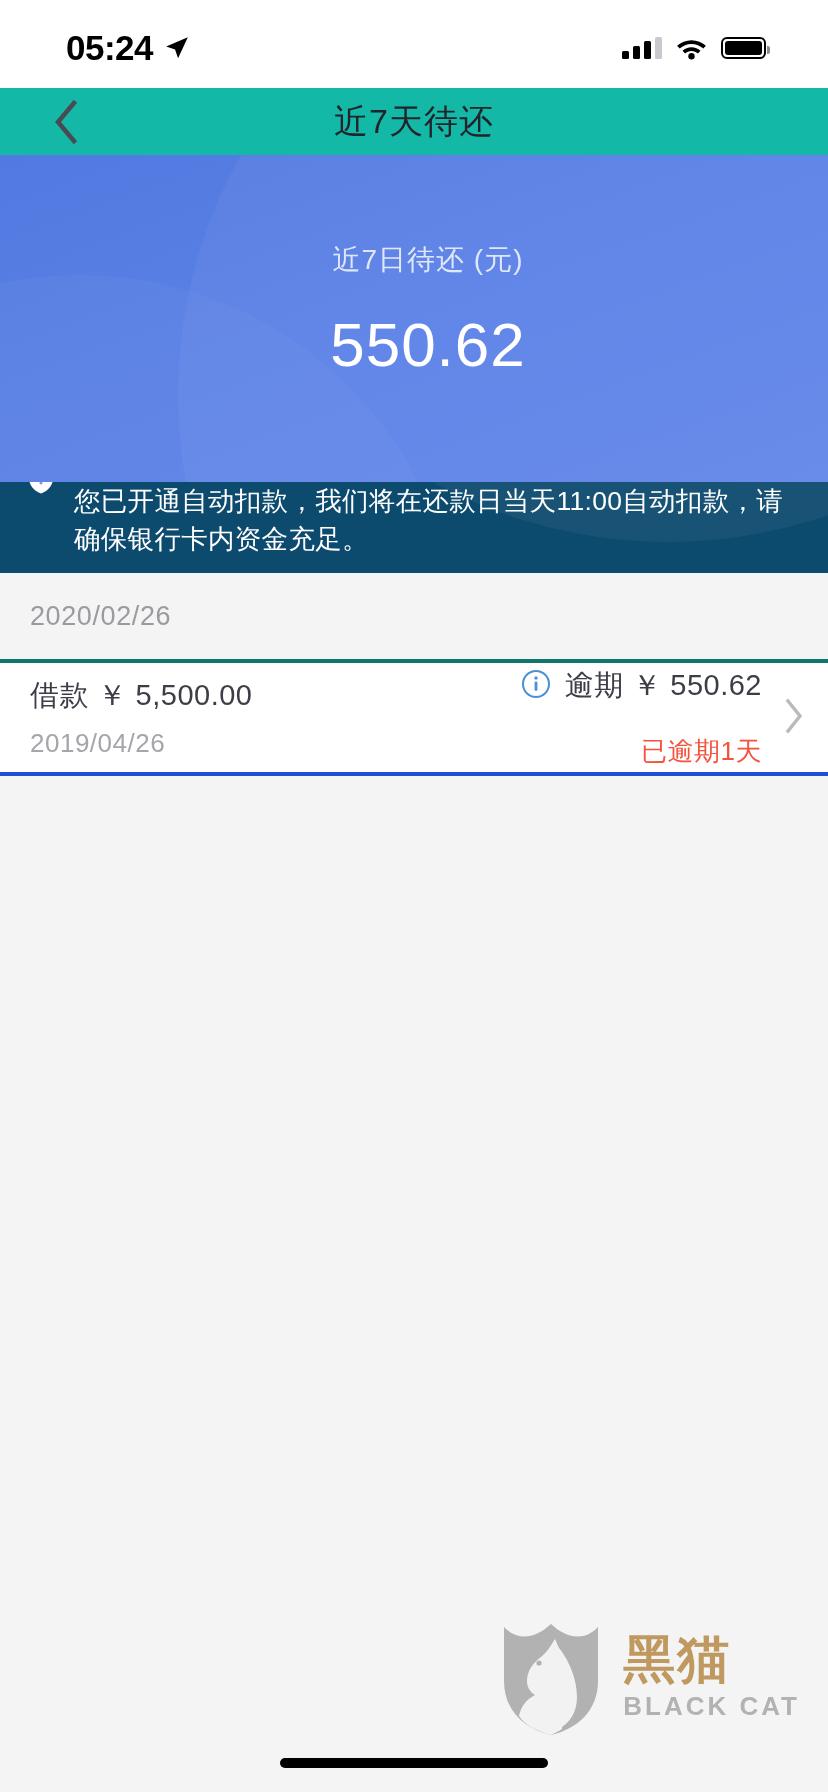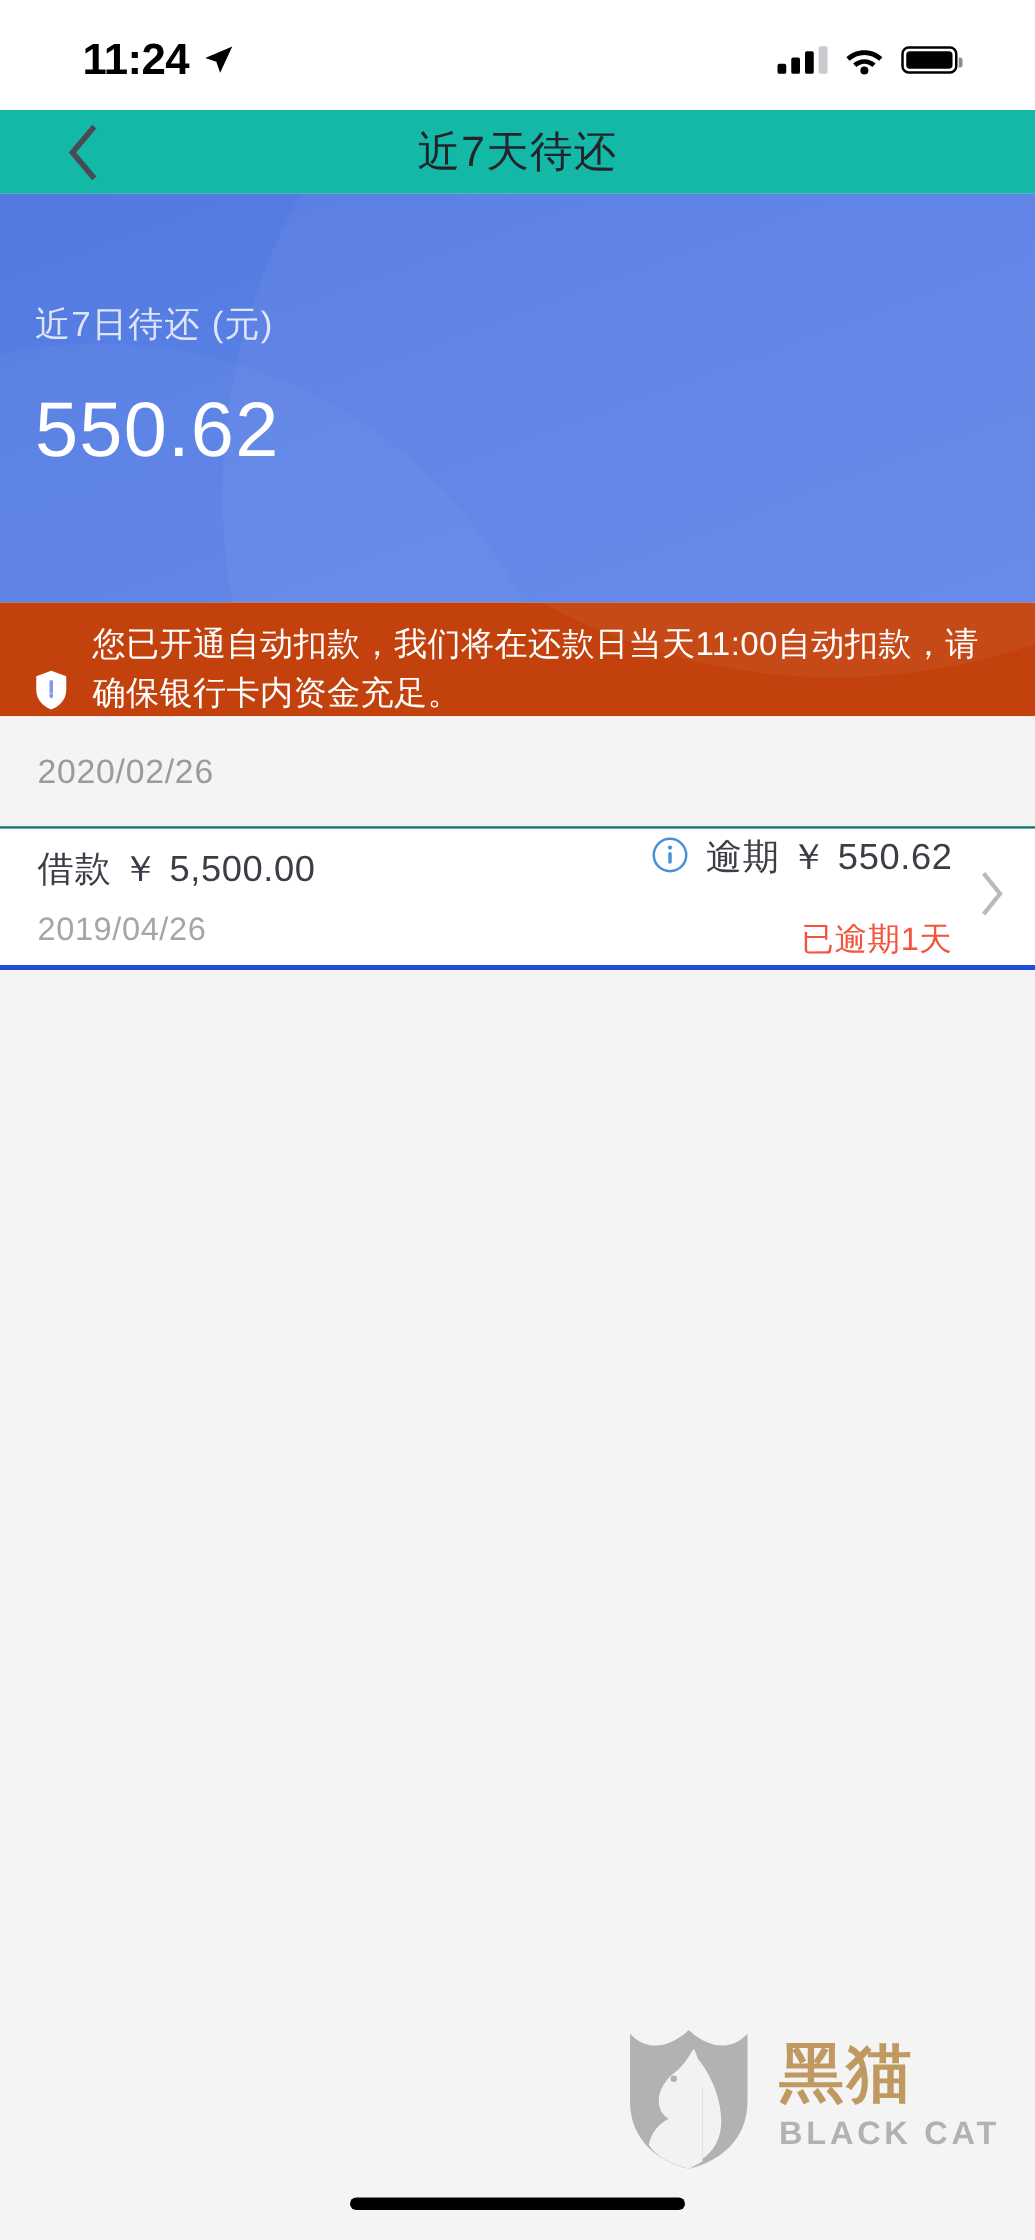--- a/index.html
+++ b/index.html
@@ -63,51 +63,51 @@
     right:-330px; top:-250px;
     background:rgba(255,255,255,.045);
   }
   .hero-arc2{
     position:absolute; width:760px; height:760px; border-radius:50%;
     left:-300px; top:120px;
     background:rgba(255,255,255,.03);
   }
   .hero-inner{
     position:relative; z-index:2; height:100%;
-    display:flex; flex-direction:column; align-items:flex-start;
+    display:flex; flex-direction:column; align-items:center;
     padding-top:86px;
     padding-left:28px;
   }
   .hero-label{ font-size:28px; color:rgba(255,255,255,.80); letter-spacing:1px; }
   .hero-amount{
     font-size:62px; color:#fff; font-weight:400;
     letter-spacing:1px; line-height:1.15; margin-top:30px;
   }
 
   
   .notice{
     position:absolute; top:482px; left:0; width:828px; height:91px;
-    background:#c2410c; overflow:hidden;
-    display:flex; align-items:flex-end; padding:0 40px 0 28px;
+    background:#0c4a6e; overflow:hidden;
+    display:flex; align-items:flex-start; padding:0 40px 0 28px;
   }
   .notice-arc{
     position:absolute; width:980px; height:980px; border-radius:50%;
     right:-330px; top:-920px; background:rgba(255,255,255,.05);
   }
   .notice-icon{ flex:0 0 auto; margin-right:20px; margin-top:-20px; position:relative; z-index:2;}
   .notice-text{
     font-size:26.5px; color:#ffffff; line-height:1.45;
     position:relative; z-index:2; letter-spacing:.3px;
   }
 
   
   .sec-head{
     position:absolute; top:573px; left:0; width:828px; height:90px;
     background:#f4f4f5; display:flex; align-items:center; padding-left:30px;
-    border-bottom:2px solid #0f766e;
+    border-bottom:4px solid #0f766e;
   }
   .sec-head-text{ font-size:27px; color:#9a9a9f; letter-spacing:.6px; }
   .white-list{
     position:absolute; top:663px; left:0; width:828px; height:56px;
     background:#ffffff; border-bottom:4px solid #1d4ed8;
     display:flex; align-items:center;
     padding:0 24px 0 30px;
   }
   .wl-left{ display:flex; flex-direction:column; gap:12px; }
   .wl-title{ font-size:29px; color:#3d3d47; letter-spacing:.5px; }
@@ -135,21 +135,21 @@
     width:268px; height:10px; background:#000; border-radius:6px;
   }
 </style>
 </head>
 <body>
 
 <div class="phone">
 
   <div class="statusbar">
     <div class="sb-time">
-      <span>11:24</span>
+      <span>05:24</span>
       <svg class="loc-arrow" width="26" height="26" viewBox="0 0 24 24">
         <path d="M22 2 L2 10.5 L10.2 13.3 L13 21.5 Z" fill="#000"></path>
       </svg>
     </div>
     <div class="sb-right">
       <div class="bars">
         <i></i>
           <i></i>
           <i></i>
           <i></i>

